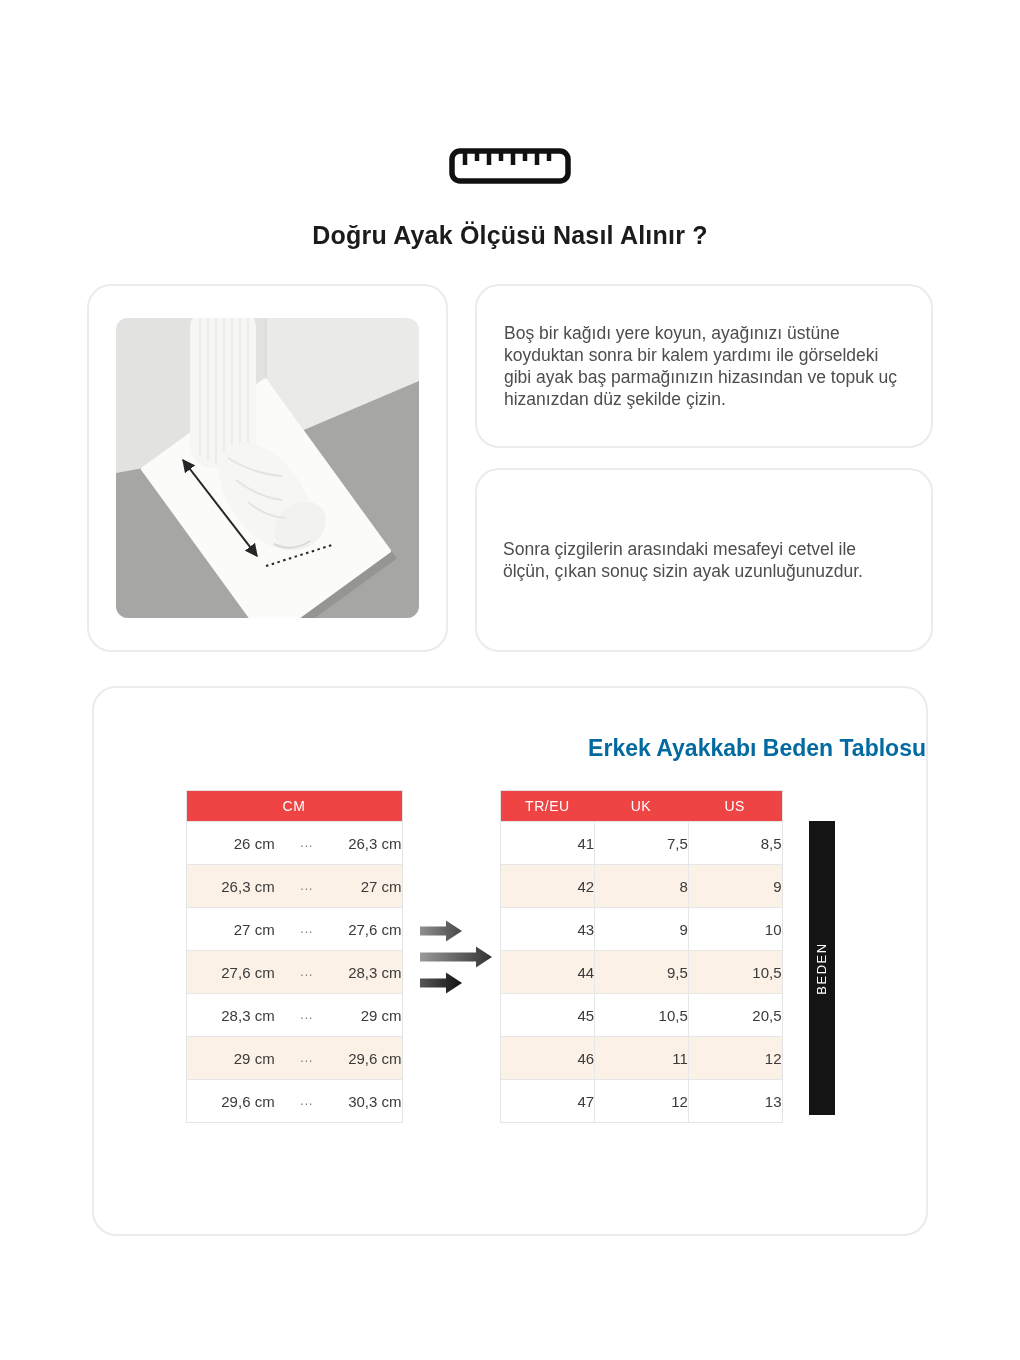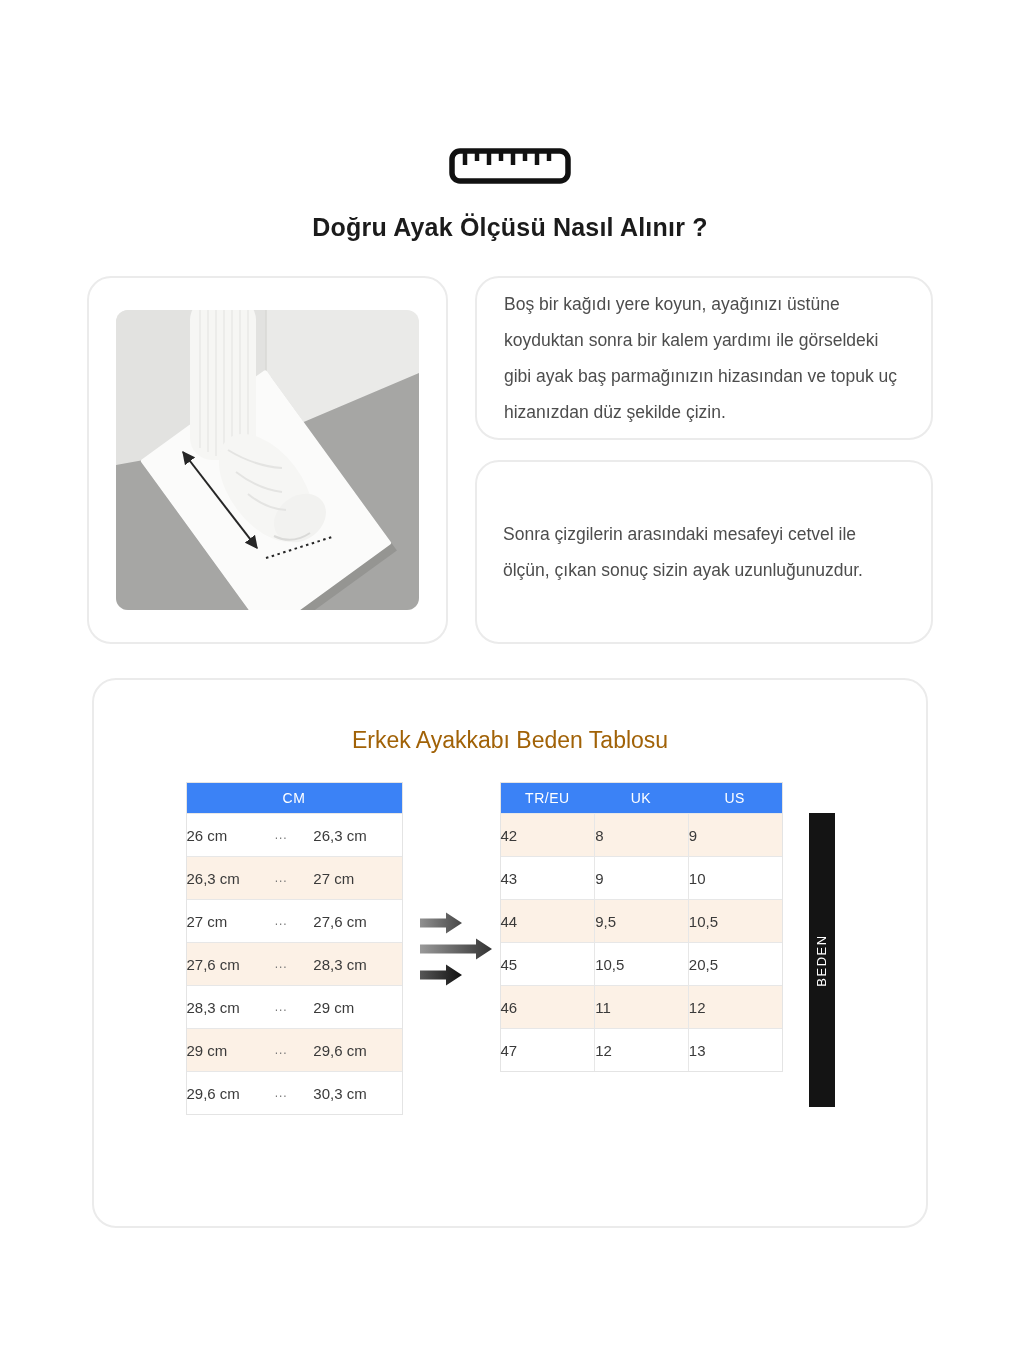--- a/index.html
+++ b/index.html
@@ -1,38 +1,38 @@
 <!DOCTYPE html>
 <html><head>
 <meta charset="utf-8">
 <style>
   html,body{margin:0;padding:0;background:#ffffff;}
   body{width:1020px;height:1360px;font-family:"Liberation Sans",sans-serif;-webkit-font-smoothing:antialiased;}
 
   .icon-wrap{display:flex;justify-content:center;padding-top:148px;}
-  .page-title{text-align:center;font-size:25px;font-weight:700;color:#1b1b1b;margin:29px 0 0;letter-spacing:.2px;}
+  .page-title{text-align:center;font-size:25px;font-weight:700;color:#1b1b1b;margin:37px 0 0;letter-spacing:.2px;}
 
   .measure-section{width:846px;margin:34px auto 0;display:flex;gap:27px;}
   .photo-card{width:361px;height:368px;box-sizing:border-box;border:2px solid #ebebeb;border-radius:24px;
     display:flex;align-items:center;justify-content:center;}
   .photo{width:303px;height:300px;border-radius:12px;overflow:hidden;line-height:0;}
   .steps{width:458px;display:flex;flex-direction:column;gap:20px;}
   .step-box{box-sizing:border-box;border:2px solid #ebebeb;border-radius:24px;display:flex;align-items:center;
     padding:0 30px 0 27px;}
   .step-1{height:164px;}
   .step-2{height:184px;padding-left:26px;}
-  .step-box p{margin:0;font-size:17.5px;line-height:36px;color:#4d4d4d;}
+  .step-box p{margin:0;font-size:17.5px;line-height:22px;color:#4d4d4d;}
 
   .chart-card{width:836px;height:550px;box-sizing:border-box;border:2px solid #ebebeb;border-radius:24px;margin:34px auto 0;}
-  .chart-title{text-align:center;font-size:23px;font-weight:400;color:#a16207;margin:47px 0 0;}
+  .chart-title{text-align:right;font-size:23px;font-weight:700;color:#0369a1;margin:47px 0 0;}
 
   .tables-row{display:flex;justify-content:center;align-items:flex-start;margin-top:28px;}
   table.tbl{border-collapse:separate;border-spacing:0;border:1px solid #e4e4e4;}
-  .tbl th{background:#3b82f6;color:#ffffff;font-weight:400;font-size:14px;height:30px;letter-spacing:.5px;padding:0;}
-  .tbl td{height:42px;text-align:left;vertical-align:middle;font-size:15px;color:#3a3a3a;background:#fff;
+  .tbl th{background:#ef4444;color:#ffffff;font-weight:400;font-size:14px;height:30px;letter-spacing:.5px;padding:0;}
+  .tbl td{height:42px;text-align:right;vertical-align:middle;font-size:15px;color:#3a3a3a;background:#fff;
     border-top:1px solid #e7e7e7;padding:0;}
   tr.alt td{background:#fcf1e6;}
   .cm-tbl{width:217px;}
   .cm-tbl .c-from{width:41%;}
   .cm-tbl .c-sep{width:18%;font-size:12px;color:#757575;letter-spacing:1px;}
   .cm-tbl .c-to{width:41%;}
   .sz-tbl{width:283px;}
   .sz-tbl th{width:33.33%;}
   .sz-tbl td + td{border-left:1px solid #e7e7e7;}
 
@@ -202,20 +202,25 @@
       <div class="size-group">
         <table class="tbl sz-tbl">
           <thead>
             <tr>
               <th>TR/EU</th>
               <th>UK</th>
               <th>US</th>
             </tr>
           </thead>
           <tbody>
+            <tr>
+              <td>41</td>
+              <td>7,5</td>
+              <td>8,5</td>
+            </tr>
             <tr class="alt">
               <td>42</td>
               <td>8</td>
               <td>9</td>
             </tr>
             <tr>
               <td>43</td>
               <td>9</td>
               <td>10</td>
             </tr>

